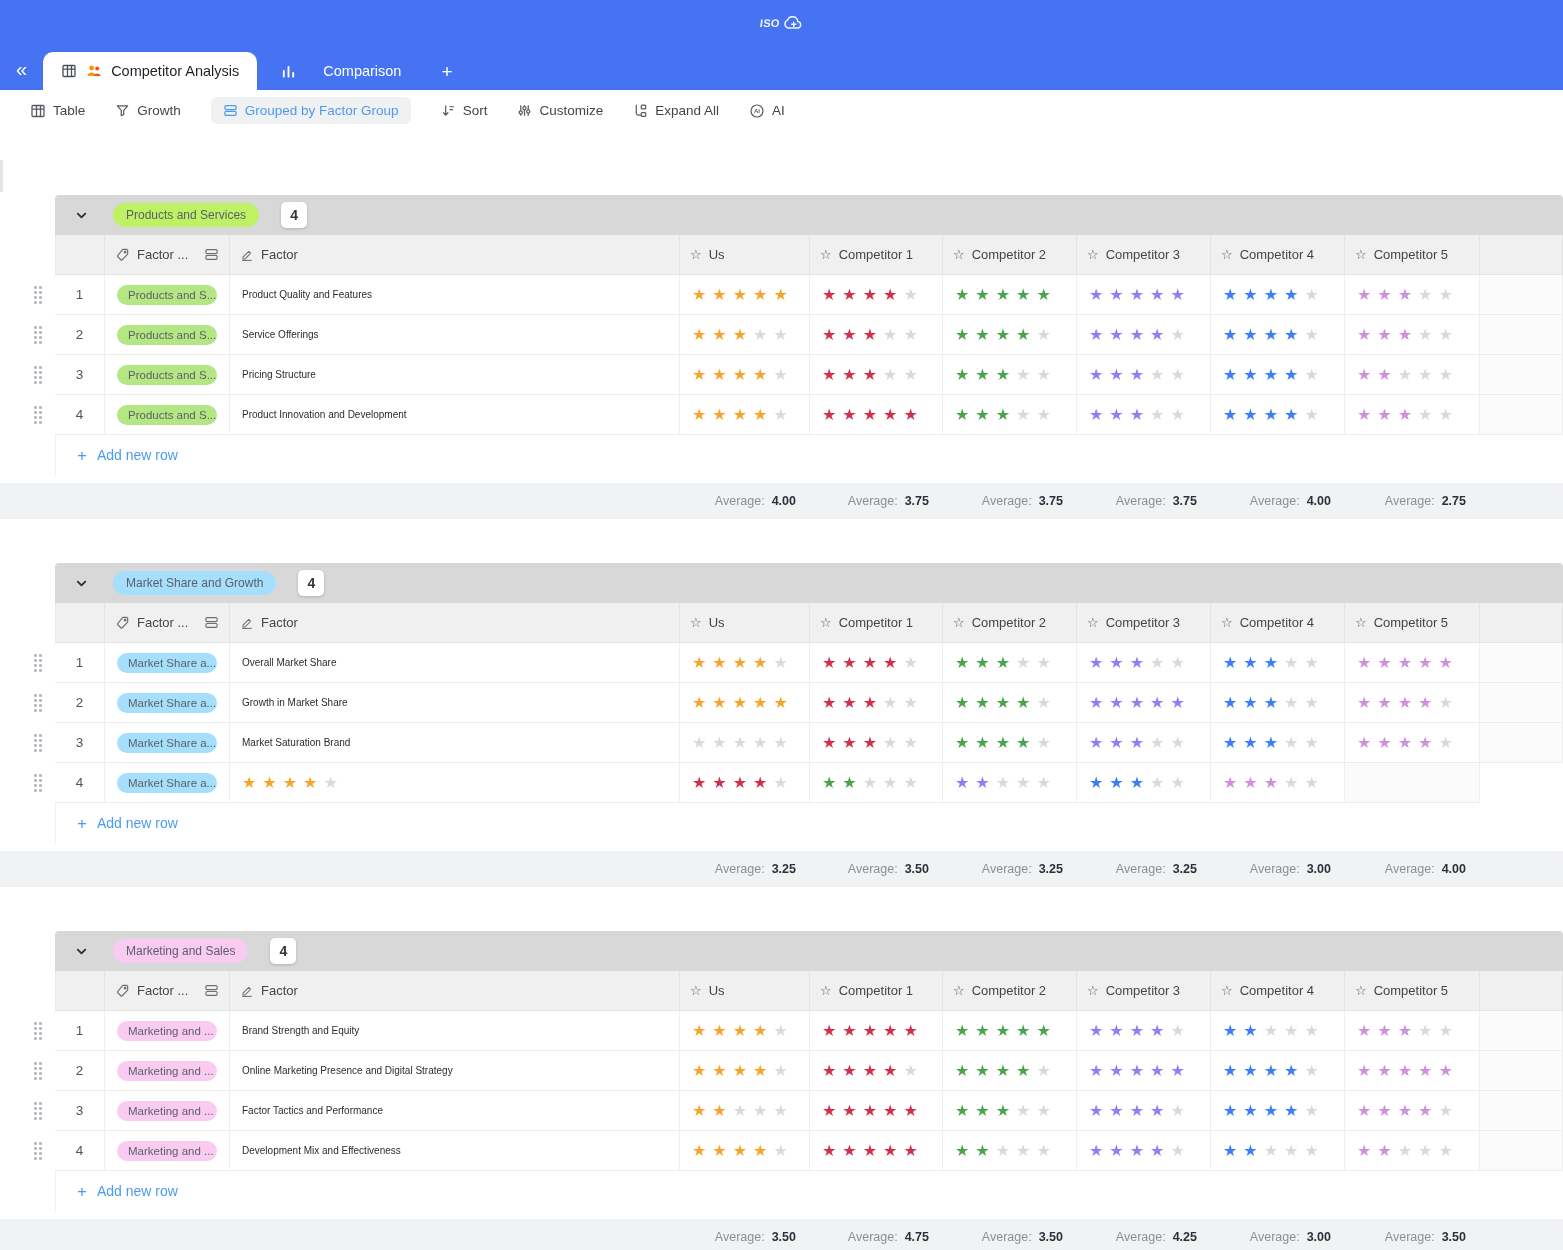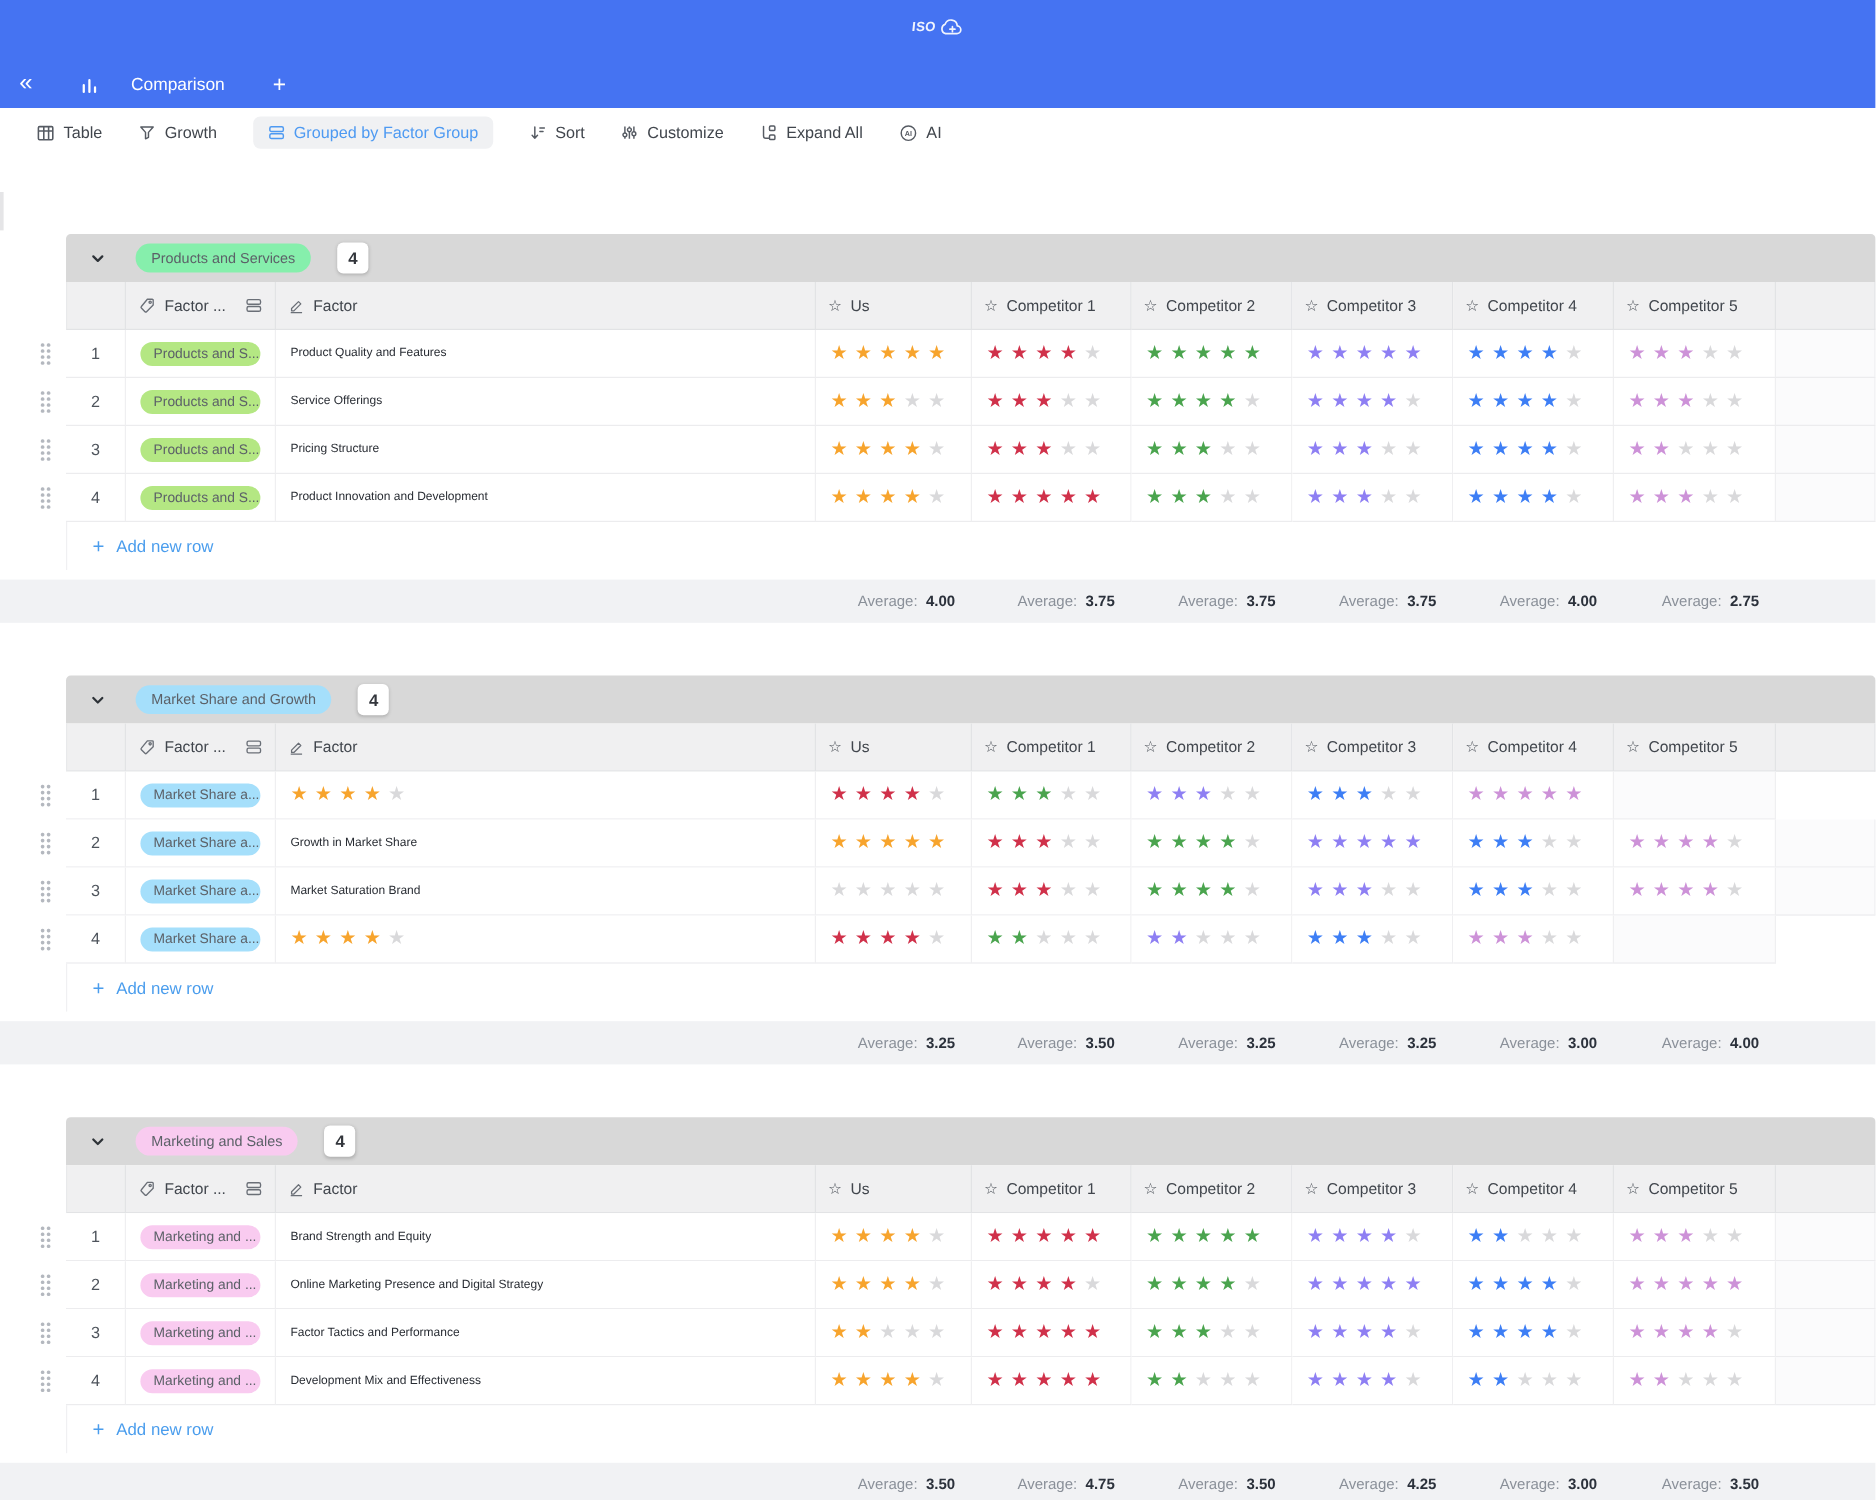--- a/index.html
+++ b/index.html
@@ -68,20 +68,37 @@
       <svg width="22" height="17" viewBox="0 0 22 17" fill="none" stroke="#fff" stroke-width="1.4" stroke-linecap="round" stroke-linejoin="round">
         <path d="M7 14h9.2a3.2 3.2 0 0 0 .5-6.4A5.2 5.2 0 0 0 6.6 6.2 4.1 4.1 0 0 0 7 14z"></path>
         <path d="M12.7 8.2v4.2M10.6 10.3h4.2"></path>
       </svg>
     </span>
   </div>
 </div>
 
 <div class="tabstrip">
   <span class="collapse">«</span>
+  <div class="tab active">
+    <span style="display:flex;">
+      <svg width="16" height="16" viewBox="0 0 16 16" fill="none" stroke="#4a5058" stroke-width="1.3" stroke-linejoin="round">
+        <rect x="2" y="2.5" width="12" height="11" rx="1"></rect>
+          <path d="M2 6.2h12M6.5 2.5v11M10.5 2.5v11"></path>
+      </svg>
+    </span>
+    <span style="display:flex;">
+      <svg width="16" height="16" viewBox="0 0 16 16">
+        <circle cx="5.6" cy="5" r="2.4" fill="#f7941d"></circle>
+          <path d="M1.4 13a4.3 4.3 0 0 1 8.4 0z" fill="#f7941d"></path>
+        <circle cx="11.2" cy="5.5" r="2" fill="#e8590c"></circle>
+          <path d="M8 13a3.6 3.6 0 0 1 6.8 0z" fill="#e8590c"></path>
+      </svg>
+    </span>
+    <span>Competitor Analysis</span>
+  </div>
   <div class="tab inactive">
     <span style="display:flex;">
       <svg width="15" height="15" viewBox="0 0 16 16" stroke="#fff" stroke-width="2" stroke-linecap="round">
         <path d="M3 13.5V7.5M8 13.5V3M13 13.5V9.5"></path>
       </svg>
     </span>
     <span>Comparison</span>
   </div>
   <span class="addtab">+</span>
 </div>
@@ -141,21 +158,21 @@
 
 <div class="left-notch"></div>
 <div class="content" id="groups-root">
     <section class="group">
       <div class="group-header">
         <span class="chev">
           <svg width="15" height="15" viewBox="0 0 16 16" fill="none" stroke="#2e3338" stroke-width="2" stroke-linecap="round" stroke-linejoin="round">
             <path d="M4 6l4 4 4-4"></path>
           </svg>
         </span>
-        <span class="pill" style="background: #86efac; color: rgb(92, 97, 104);">Products and Services</span>
+        <span class="pill" style="background: #bef264; color: rgb(92, 97, 104);">Products and Services</span>
         <span class="count-badge">4</span>
       </div>
       <div class="grid colhead">
         <div class="cell first"></div>
         <div class="cell taghead">
           <span style="display:flex;">
             <svg width="15" height="15" viewBox="0 0 16 16" fill="none" stroke="currentColor" stroke-width="1.2" stroke-linejoin="round">
               <path d="M8.3 2.5h4.4a.8.8 0 0 1 .8.8v4.4L7.6 13.6a1 1 0 0 1-1.4 0L3 10.4a1 1 0 0 1 0-1.4z"></path>
               <circle cx="10.8" cy="5.2" r="1"></circle>
             </svg>
@@ -563,20 +580,23 @@
             <i></i>
             <i></i>
             <i></i>
             <i></i>
             <i></i>
           </span>
           <div class="cell num">1</div>
           <div class="cell">
             <span class="tagpill" style="background: rgb(165, 223, 251); color: rgb(92, 97, 104);">Market Share a...</span>
           </div>
+          <div class="cell">
+            <span class="factor-text">Overall Market Share</span>
+          </div>
           <div class="cell rating">
             <span class="star" style="color: rgb(247, 164, 45);">★</span>
             <span class="star" style="color: rgb(247, 164, 45);">★</span>
             <span class="star" style="color: rgb(247, 164, 45);">★</span>
             <span class="star" style="color: rgb(247, 164, 45);">★</span>
             <span class="star" style="color: rgb(217, 217, 219);">★</span>
           </div>
           <div class="cell rating">
             <span class="star" style="color: rgb(208, 49, 74);">★</span>
             <span class="star" style="color: rgb(208, 49, 74);">★</span>

